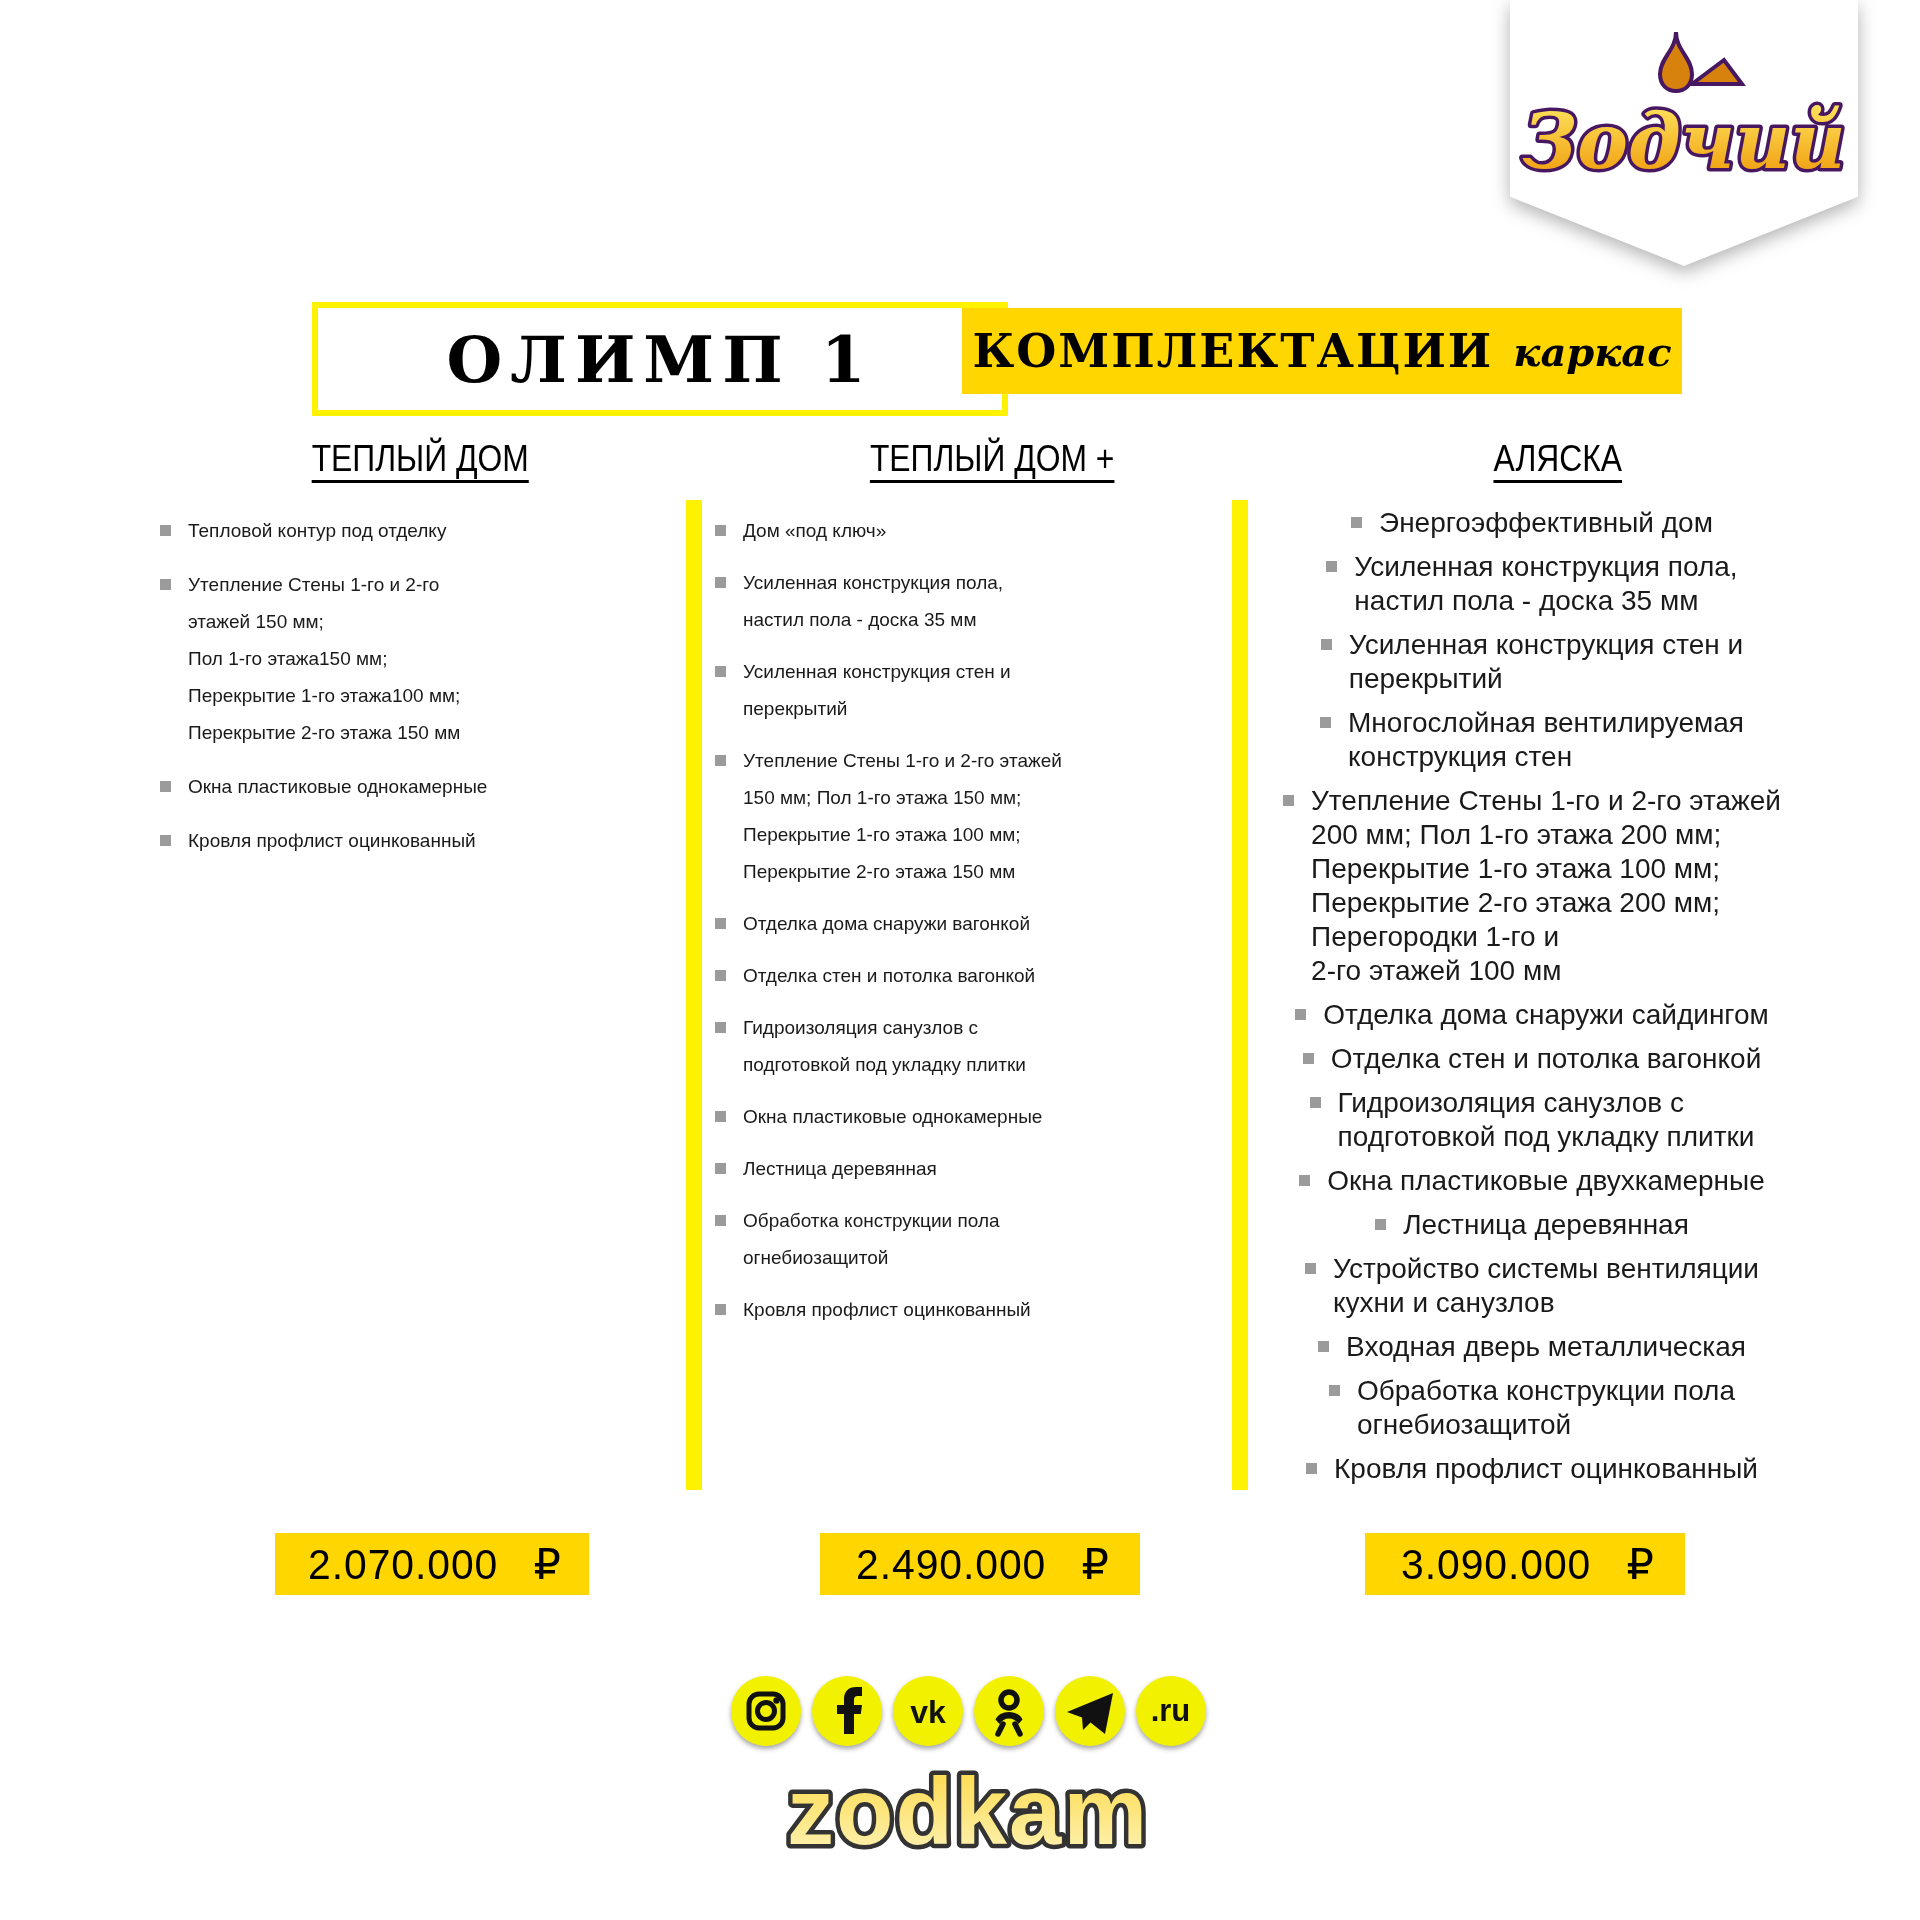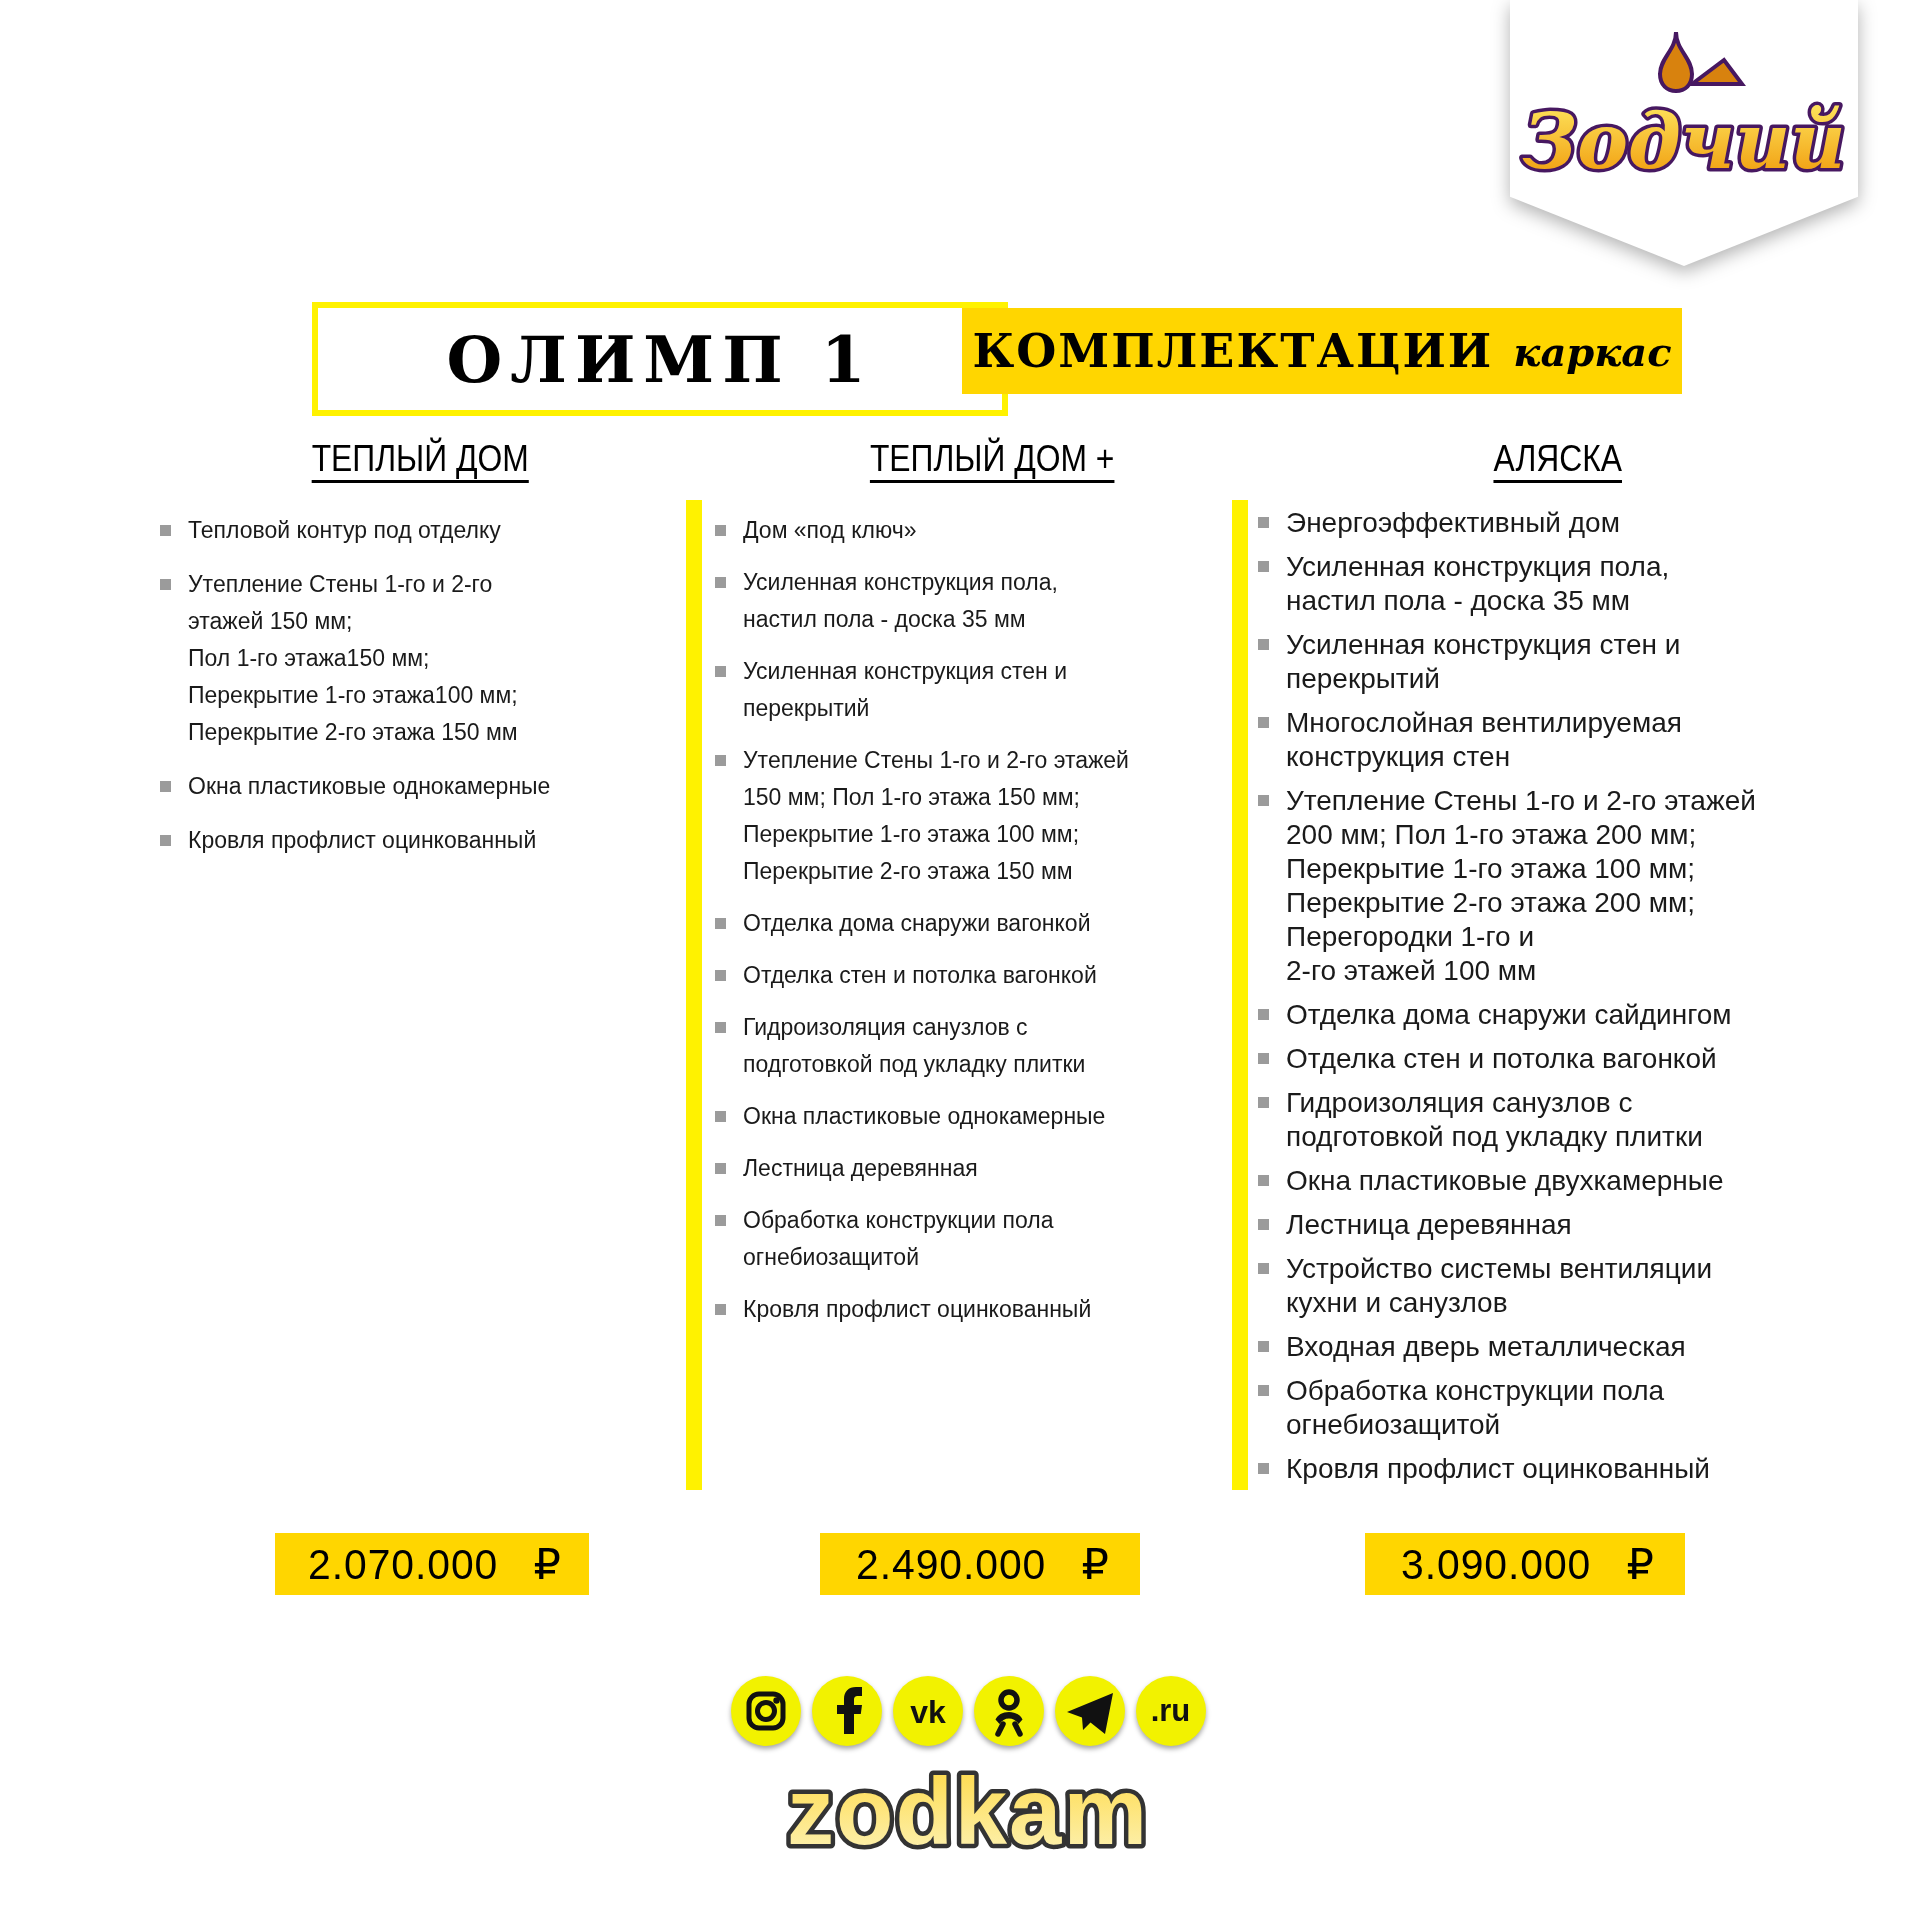--- a/index.html
+++ b/index.html
@@ -53,23 +53,23 @@
   .vbar.b2 { left:1232px; }
 
   
   .col { position:absolute; display:flex; flex-direction:column; }
   .col.c1 { left:160px; top:512px; width:525px; }
   .col.c2 { left:715px; top:512px; width:515px; }
   .col.c3 { left:1258px; top:506px; width:548px; }
   .item { display:flex; }
   .c1 .item { margin-bottom:17px; }
   .c2 .item { margin-bottom:15px; }
-  .c3 .item { margin-bottom:10px; }
+  .c3 .item { margin-bottom:10px;justify-content:center; }
   .bullet { width:11px; height:11px; background:#9b9b9b; margin-top:13px; margin-right:17px; flex:0 0 auto; }
-  .item-text { white-space:pre-line; font-size:23px; line-height:37px; }
+  .item-text { white-space:pre-line; font-size:19px; line-height:37px; }
   .c3 .item-text { font-size:28px; line-height:34px; }
   .c3 .bullet { margin-top:11px; }
 
   
   .price-box { position:absolute; top:1533px; height:62px; background:#FFD600;
     display:flex; align-items:center; justify-content:center; }
   .price-box.p1 { left:275px; width:314px; }
   .price-box.p2 { left:820px; width:320px; }
   .price-box.p3 { left:1365px; width:320px; }
   .price { font-size:43px; letter-spacing:1px; color:#000; transform:scaleX(.95); }

